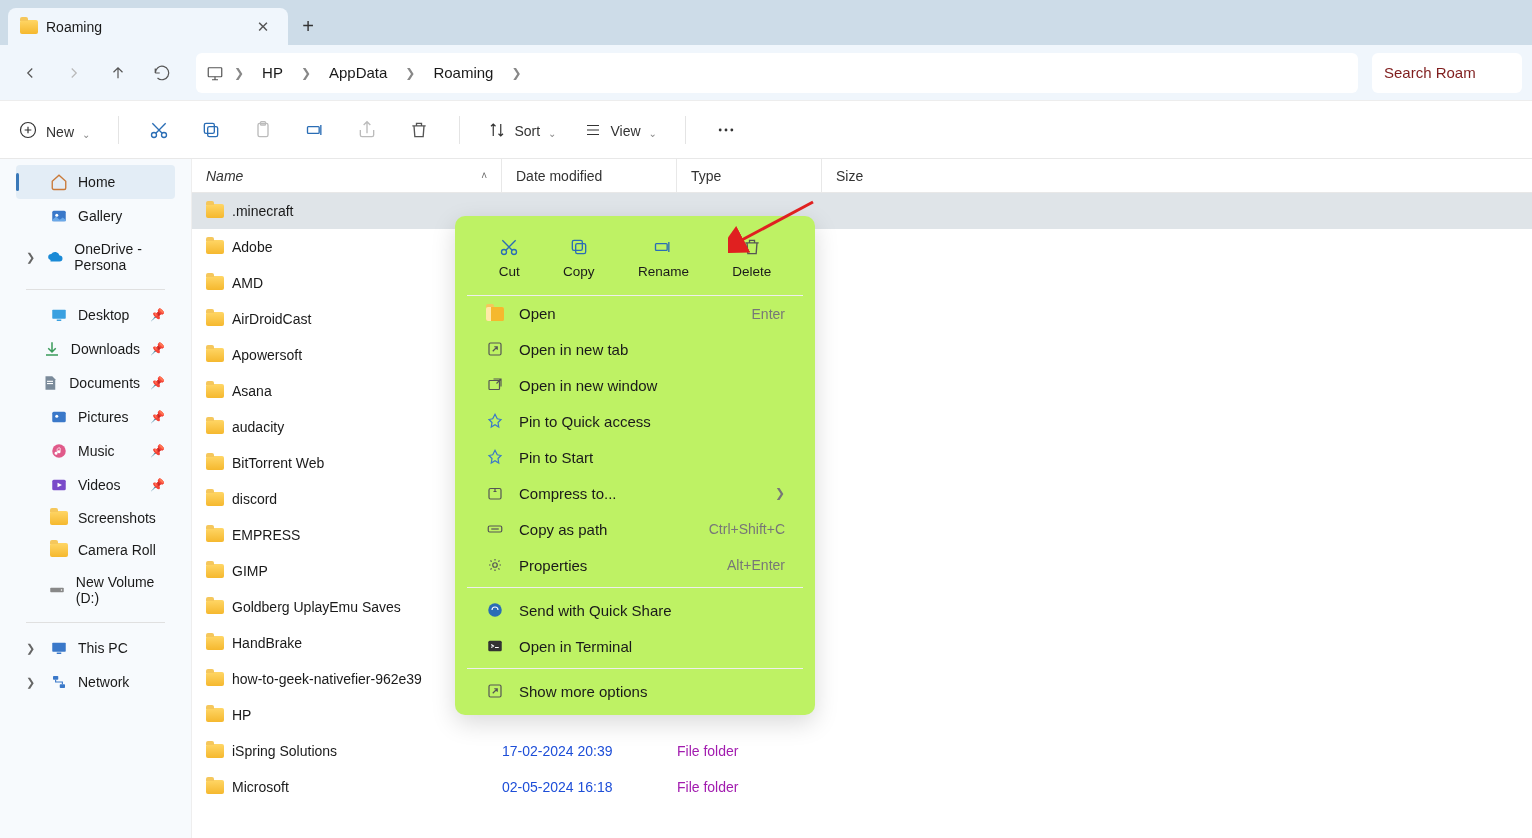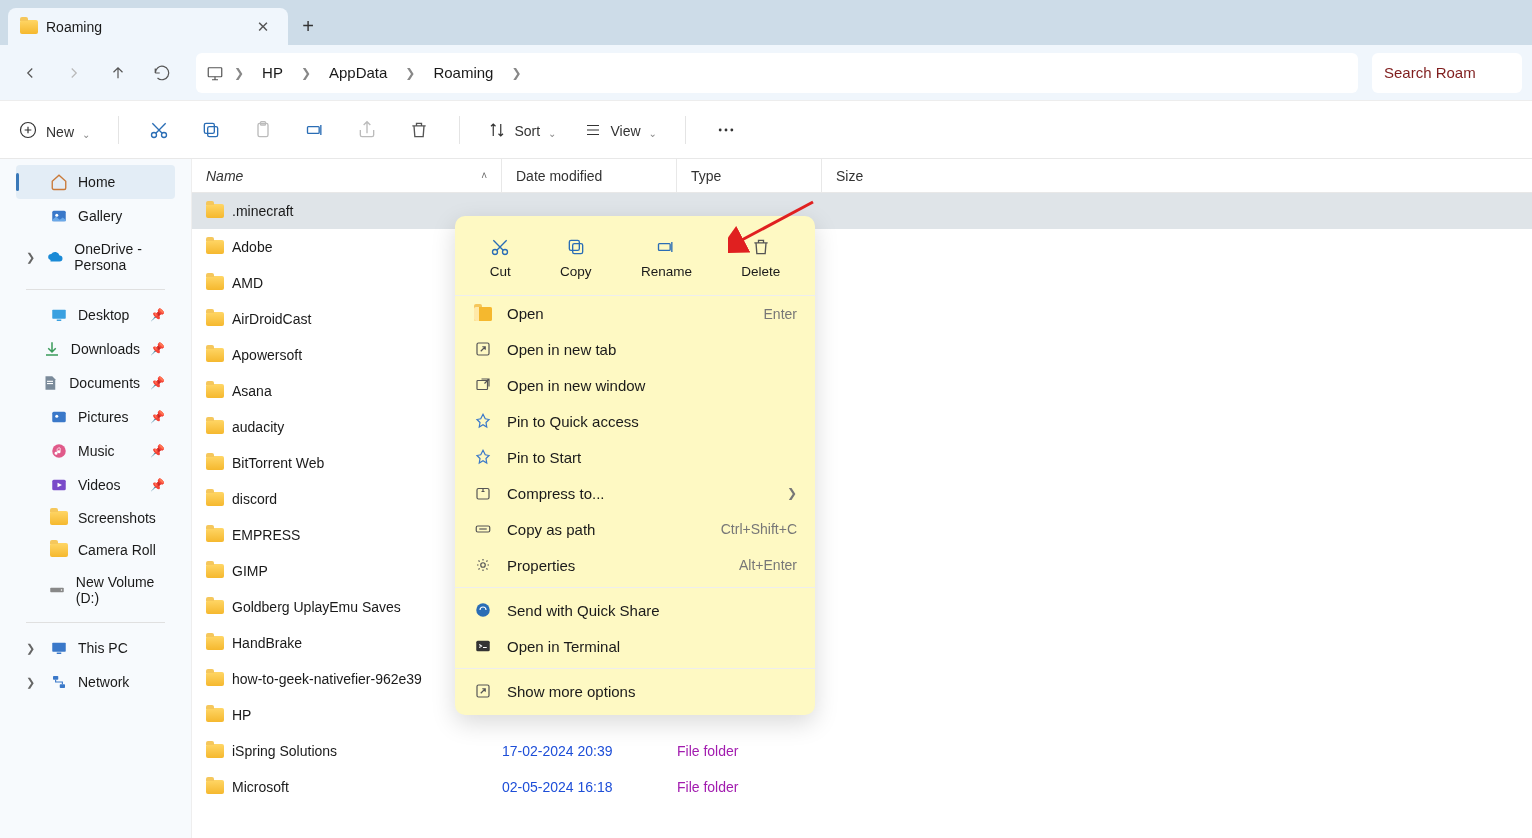--- a/index.html
+++ b/index.html
@@ -55,21 +55,21 @@
 .frow .fdate { width: 175px; color: #1d4ed8; font-size: 14px; }
 .frow .ftype { width: 145px; color: #a21caf; font-size: 14px; }
 
 
 .icn { display: inline-flex; align-items: center; justify-content: center; }
 .folder-icn { width: 18px; height: 14px; background: linear-gradient(#ffd666, #f5b82e); border-radius: 2px; position: relative; }
 .folder-icn::before { content:""; position:absolute; top:-3px; left:0; width:8px; height:4px; background:#f5c75c; border-radius:2px 2px 0 0; }
 .folder-icn.open::after { content:""; position:absolute; inset:0; background:linear-gradient(90deg, #ffe9a8 30%, #f5b82e 30%); border-radius:2px; }
 
 
-.ctx-menu { position: absolute; left: 455px; top: 216px; width: 360px; background: #fef9c3; border-radius: 10px; box-shadow: 0 8px 24px rgba(0,0,0,0.15); padding: 8px 0 6px; z-index: 100; }
+.ctx-menu { position: absolute; left: 455px; top: 216px; width: 360px; background: #bef264; border-radius: 10px; box-shadow: 0 8px 24px rgba(0,0,0,0.15); padding: 8px 12px 6px; z-index: 100; }
 .ctx-top { display: flex; justify-content: space-around; padding: 8px 10px 12px; border-bottom: 1px solid #eee; }
 .ctx-top-btn { display: flex; flex-direction: column; align-items: center; gap: 6px; cursor: pointer; padding: 4px 10px; border-radius: 6px; font-size: 13.5px; }
 .ctx-top-btn .big-icn { height: 22px; display:flex; align-items:center; color: #2a6db5; font-size: 18px; }
 .ctx-item { display: flex; align-items: center; gap: 14px; padding: 9px 18px; cursor: pointer; font-size: 15px; }
 .ctx-item .ci-icn { width: 20px; display:flex; justify-content:center; color: #444; }
 .ctx-item .ci-sc { margin-left: auto; color: #777; font-size: 14px; }
 .ctx-item .ci-sub { margin-left: auto; color: #777; font-size: 12px; }
 .ctx-sep { height: 1px; background: #eee; margin: 4px 0; }
 
 

